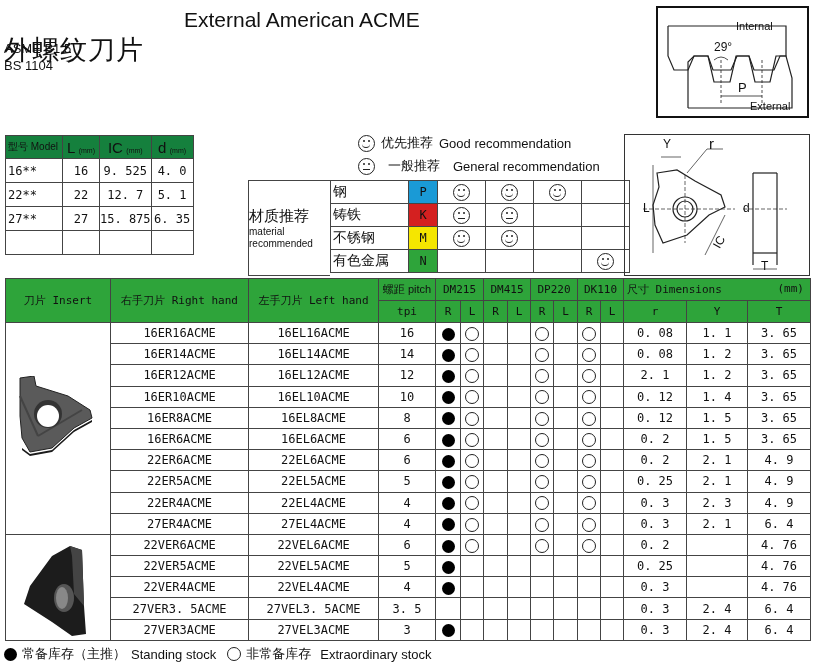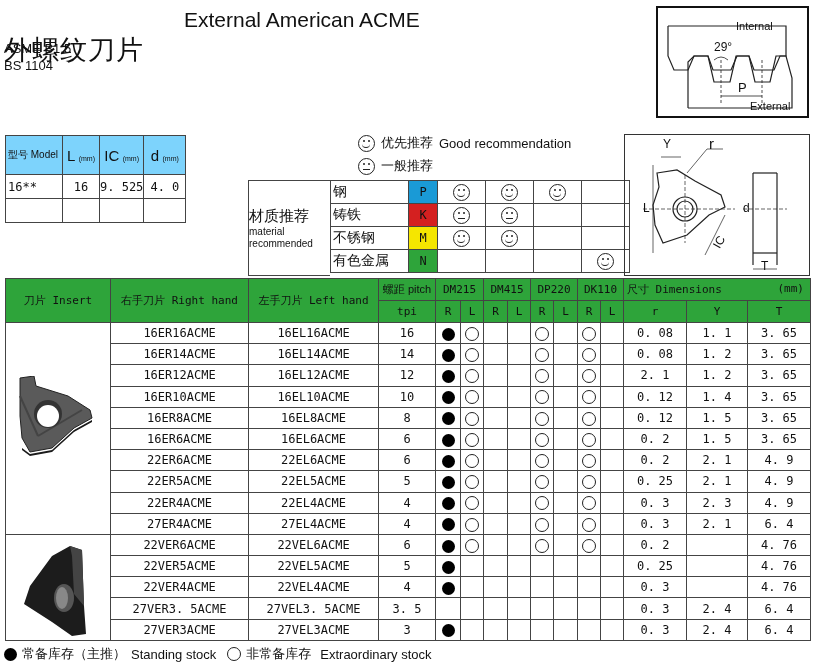--- a/index.html
+++ b/index.html
@@ -6,21 +6,21 @@
   body { width: 816px; height: 667px; background: #fff; position: relative; overflow: hidden; font-family: "Liberation Sans", sans-serif; color: #111; }
   .abs { position: absolute; }
   .title-cn { left: 4px; top: 4px; font-size: 27px; font-family: "DejaVu Sans", sans-serif; letter-spacing: 1px; margin-top: 28px; }
   .title-en { left: 184px; top: 8px; font-size: 21px; }
   .std { left: 4px; font-size: 13px; }
   .thread-box { left: 656px; top: 6px; width: 153px; height: 112px; border: 2px solid #111; }
   table { border-collapse: collapse; position: absolute; }
   td { border: 1px solid #444; text-align: center; font-size: 13px; padding: 0; white-space: nowrap; overflow: hidden; }
   .mono { font-family: "DejaVu Sans Mono", monospace; font-size: 12px; }
   .spec td { height: 24px; }
-  .spec td.h { background: #7dd3fc; font-size: 12px; height: 39px; }
+  .spec td.h { background: #15803d; font-size: 12px; height: 23px; }
   .spec td.h small { font-size: 7px; }
   .spec td.h .big { font-size: 15px; }
   .spec td.left { text-align: left; padding-left: 2px; }
   .mat { left: 248px; top: 180px; }
   .mat td { height: 23px; width: 48px; }
   .mat td.name { width: 78px; text-align: left; padding-left: 2px; font-size: 14px; }
   .mat td.code { width: 29px; font-size: 12px; font-family: "DejaVu Sans Mono", monospace; }
   .smile { display: inline-block; width: 17px; height: 17px; border: 1.4px solid #222; border-radius: 50%; position: relative; vertical-align: middle; }
   .smile::before { content: ""; position: absolute; left: 4px; top: 4px; width: 2px; height: 2px; background: #222; border-radius: 50%; box-shadow: 5px 0 0 #222; }
   .smile.good::after { content: ""; position: absolute; left: 3px; top: 6px; width: 8px; height: 5px; border-bottom: 1.4px solid #222; border-radius: 0 0 6px 6px; }
@@ -63,36 +63,49 @@
     <td class="h" style="width:39px"><span class="big">IC</span> <small>(mm)</small></td>
     <td class="h" style="width:42px"><span class="big">d</span> <small>(mm)</small></td>
   </tr>
   <tr>
         <td class="left mono">16**</td>
         <td class="mono">16</td>
         <td class="mono">9. 525</td>
         <td class="mono">4. 0</td>
       </tr>
   <tr>
+        <td class="left mono">22**</td>
+        <td class="mono">22</td>
+        <td class="mono">12. 7</td>
+        <td class="mono">5. 1</td>
+      </tr>
+  <tr>
+        <td class="left mono">27**</td>
+        <td class="mono">27</td>
+        <td class="mono">15. 875</td>
+        <td class="mono">6. 35</td>
+      </tr>
+  <tr>
         <td></td>
         <td></td>
         <td></td>
         <td></td>
       </tr>
 </tbody>
   </table>
 
 <div class="abs" style="left:358px;top:134px;display:flex;align-items:center;gap:6px;font-size:13px">
   <span class="smile good"></span>
   <span>优先推荐</span>
   <span>Good recommendation</span>
 </div>
-<div class="abs" style="left:358px;top:157px;display:flex;align-items:center;gap:6px;font-size:13px">
+<div class="abs" style="left:358px;top:157px;display:flex;align-items:center;gap:13px;font-size:13px">
   <span class="smile gen"></span>
   <span>一般推荐</span>
+  <span>General recommendation</span>
 </div>
 
 <div class="abs" style="left:248px;top:180px;width:82px;height:96px;border:1px solid #444;border-right:none;padding-top:26px">
   <div style="font-size:15px">材质推荐</div>
   <div style="font-size:10px;line-height:12px">material</div>
   <div style="font-size:10px;line-height:12px">recommended</div>
 </div>
 
 <table class="mat" style="left:330px;top:180px">
   <tbody>

